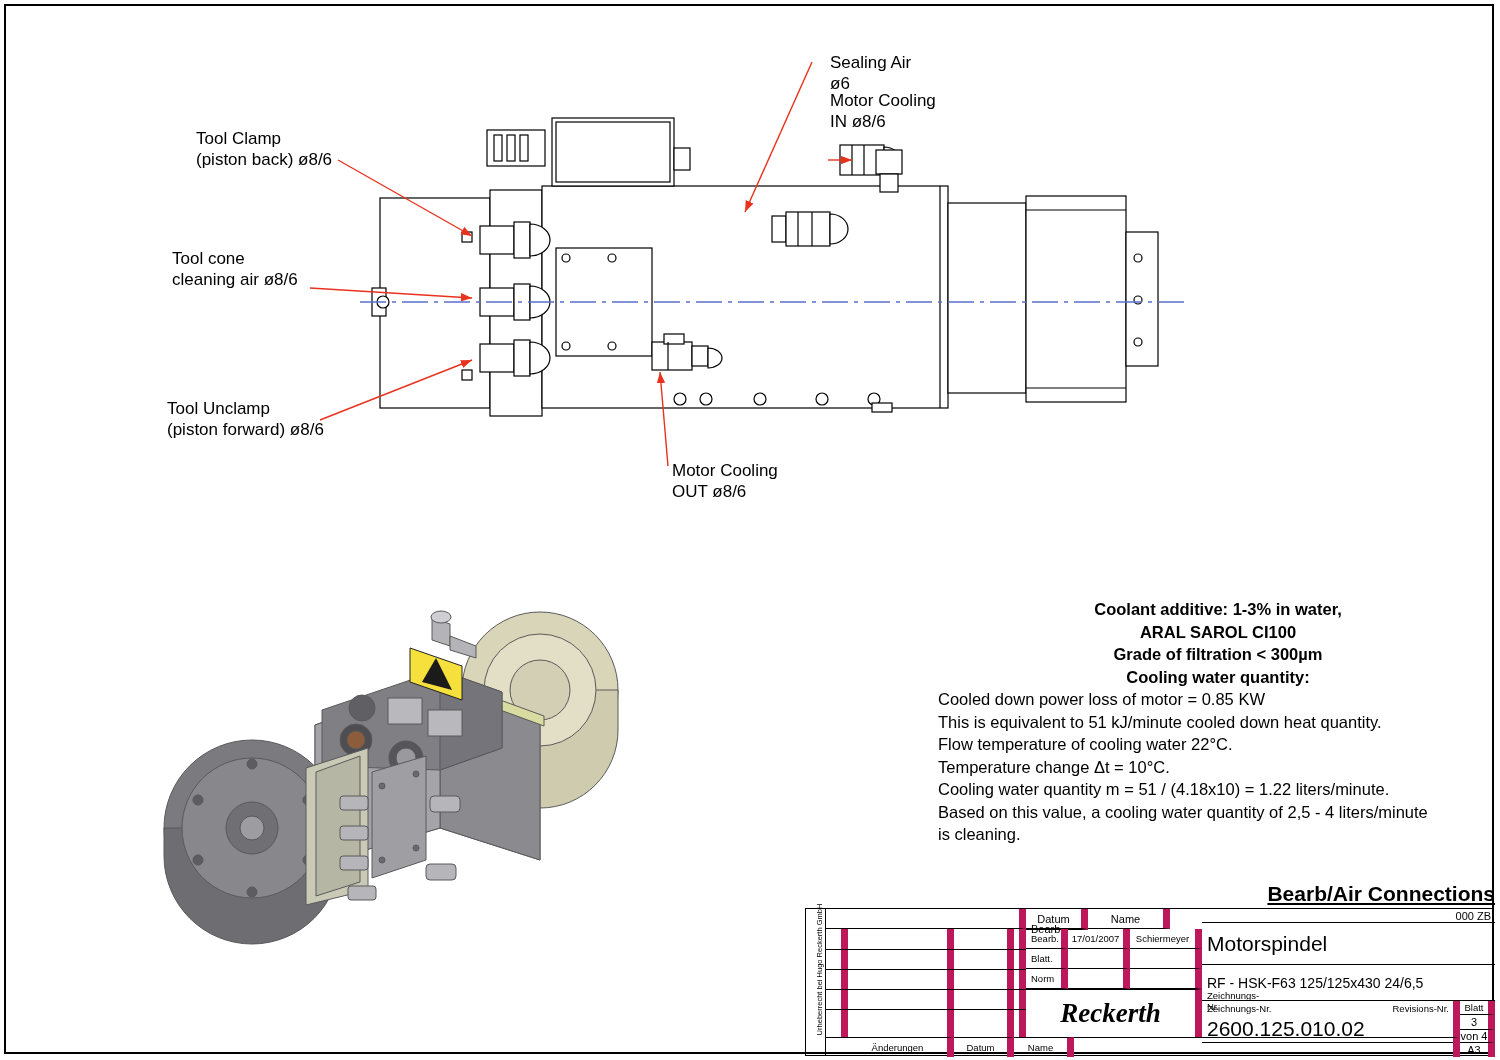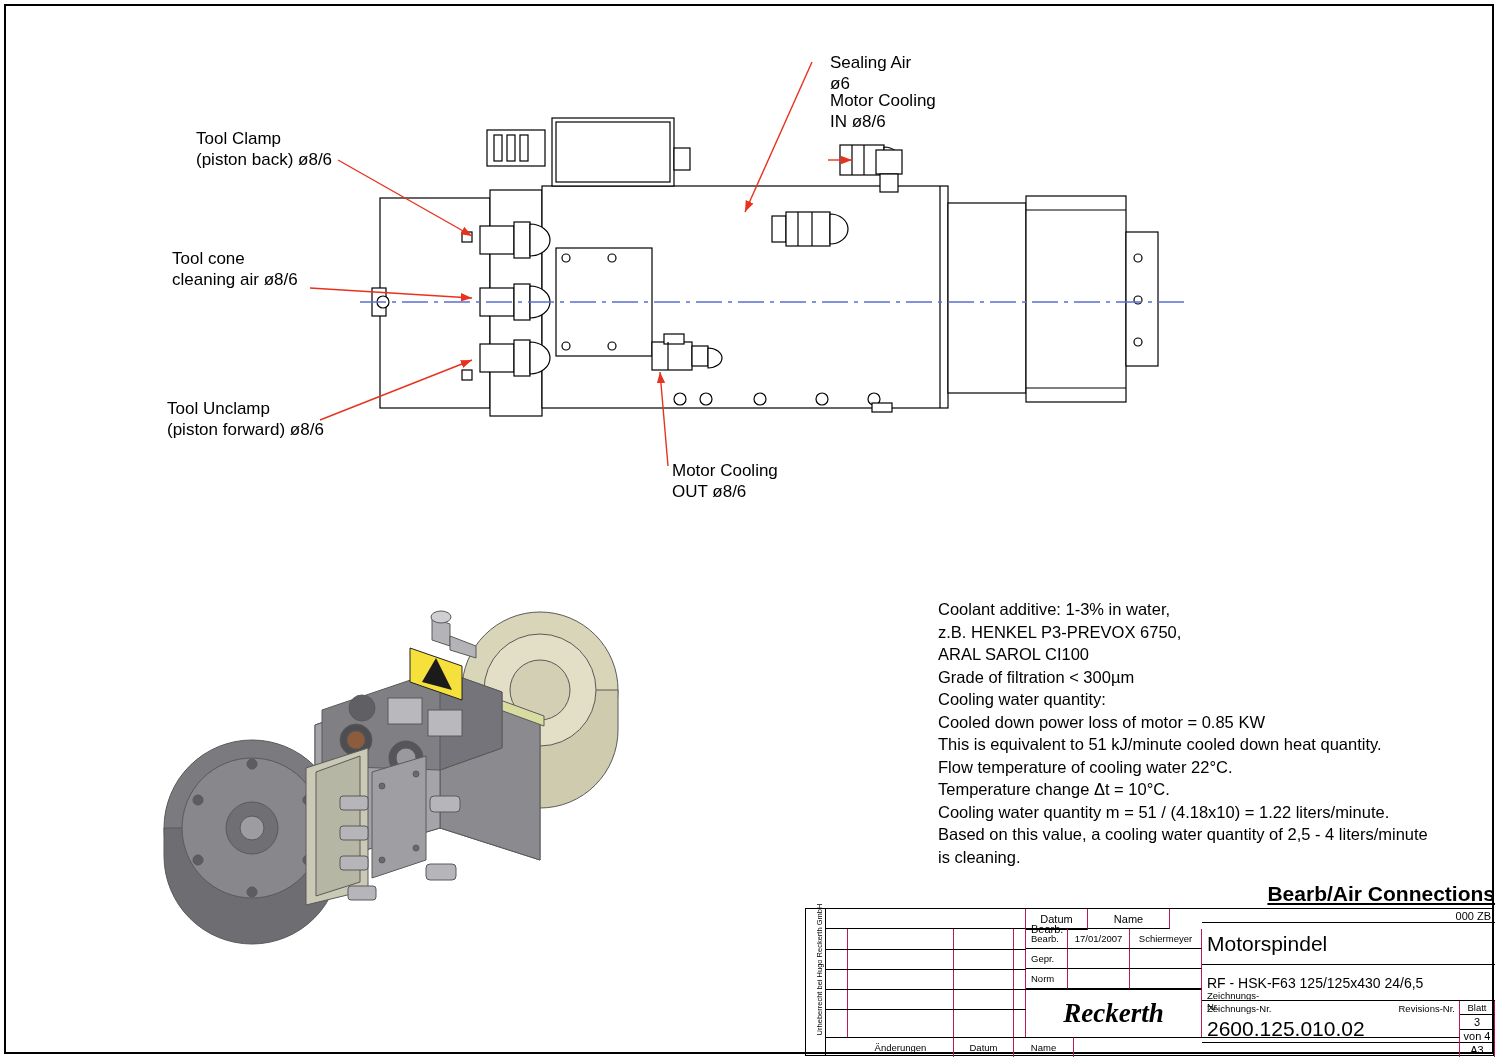--- a/index.html
+++ b/index.html
@@ -19,21 +19,21 @@
   .callout{position:absolute;font-size:17px;line-height:21px;white-space:pre;}
   
   #top-drawing{position:absolute;left:0;top:0;width:1500px;height:560px;}
   
   #iso-view{position:absolute;left:110px;top:560px;width:620px;height:430px;}
   
   .notes{
     position:absolute;left:938px;top:598px;width:560px;
     font-size:16.5px;line-height:22.5px;
   }
-  .notes .b{font-weight:normal;}
+  .notes .b{font-weight:bold;text-align:center;}
   
   .tb{
     position:absolute;left:805px;top:908px;width:689px;height:148px;
     border:1px solid #000;box-sizing:border-box;
     font-size:11px;
   }
   .tb-title{
     position:absolute;left:1130px;top:882px;width:365px;
     text-align:right;font-size:21px;font-weight:bold;
     text-decoration:underline;
@@ -43,21 +43,21 @@
     border-right:1px solid #000;box-sizing:border-box;
   }
   .vert span{
     position:absolute;left:-62px;top:56px;width:150px;
     transform:rotate(-90deg);
     font-size:7.5px;text-align:center;white-space:nowrap;
   }
   .grid{position:absolute;left:20px;top:0;right:0;bottom:0;}
   .cell{position:absolute;box-sizing:border-box;}
   .bt{border-top:1px solid #000;}
-  .br{border-right:1px solid #be185d;}
+  .br{border-right:7px solid #be185d;}
   .bb{border-bottom:1px solid #000;}
   .ctr{display:flex;align-items:center;justify-content:center;}
   .lft{display:flex;align-items:center;padding-left:5px;}
   .logo{
     font-family:"Liberation Serif", serif;
     font-style:italic;font-weight:bold;font-size:27px;
   }
   .big{font-size:21px;}
   .med{font-size:14px;}
   .sm{font-size:11px;}
@@ -244,21 +244,20 @@
       <rect x="230" y="296" width="28" height="14" rx="3"></rect>
       <rect x="238" y="326" width="28" height="14" rx="3"></rect>
       <rect x="320" y="236" width="30" height="16" rx="4"></rect>
       <rect x="316" y="304" width="30" height="16" rx="4"></rect>
     </g>
   </g>
 </svg>
 
 <div class="notes">
   <div class="b">Coolant additive: 1-3% in water,</div>
-  <div class="b">z.B. HENKEL P3-PREVOX 6750,</div>
   <div class="b">ARAL SAROL CI100</div>
   <div class="b">Grade of filtration &lt; 300µm</div>
   <div class="b">Cooling water quantity:</div>
   <div>Cooled down power loss of motor = 0.85 KW</div>
   <div>This is equivalent to 51 kJ/minute cooled down heat quantity.</div>
   <div>Flow temperature of cooling water 22°C.</div>
   <div>Temperature change Δt = 10°C.</div>
   <div>Cooling water quantity m = 51 / (4.18x10) = 1.22 liters/minute.</div>
   <div>Based on this value, a cooling water quantity of 2,5 - 4 liters/minute</div>
   <div>is cleaning.</div>
@@ -284,21 +283,21 @@
     <div class="cell bb" style="left:0;top:60px;width:200px;height:0;"></div>
     <div class="cell bb" style="left:0;top:80px;width:200px;height:0;"></div>
     <div class="cell bb" style="left:0;top:100px;width:200px;height:0;"></div>
     <div class="cell bb" style="left:0;top:128px;width:200px;height:0;"></div>
 
     <div class="cell lft sm bb br" style="left:200px;top:20px;width:62px;height:0px;">Bearb.</div>
     <div class="cell lft xs bb br" style="left:200px;top:20px;width:42px;height:20px;">Bearb.</div>
     <div class="cell ctr xs bb br" style="left:242px;top:20px;width:62px;height:20px;">17/01/2007</div>
     <div class="cell ctr xs bb br" style="left:304px;top:20px;width:72px;height:20px;">Schiermeyer</div>
 
-    <div class="cell lft xs bb br" style="left:200px;top:40px;width:42px;height:20px;">Gepr.</div>
+    <div class="cell lft xs bb br" style="left:200px;top:40px;width:42px;height:20px;">Blatt.</div>
     <div class="cell ctr xs bb br" style="left:242px;top:40px;width:62px;height:20px;"></div>
     <div class="cell ctr xs bb br" style="left:304px;top:40px;width:72px;height:20px;"></div>
 
     <div class="cell lft xs bb br" style="left:200px;top:60px;width:42px;height:20px;">Norm</div>
     <div class="cell ctr xs bb br" style="left:242px;top:60px;width:62px;height:20px;"></div>
     <div class="cell ctr xs bb br" style="left:304px;top:60px;width:72px;height:20px;"></div>
 
     <div class="cell ctr br bt" style="left:200px;top:80px;width:176px;height:48px;">
       <span class="logo">Reckerth</span>
     </div>

